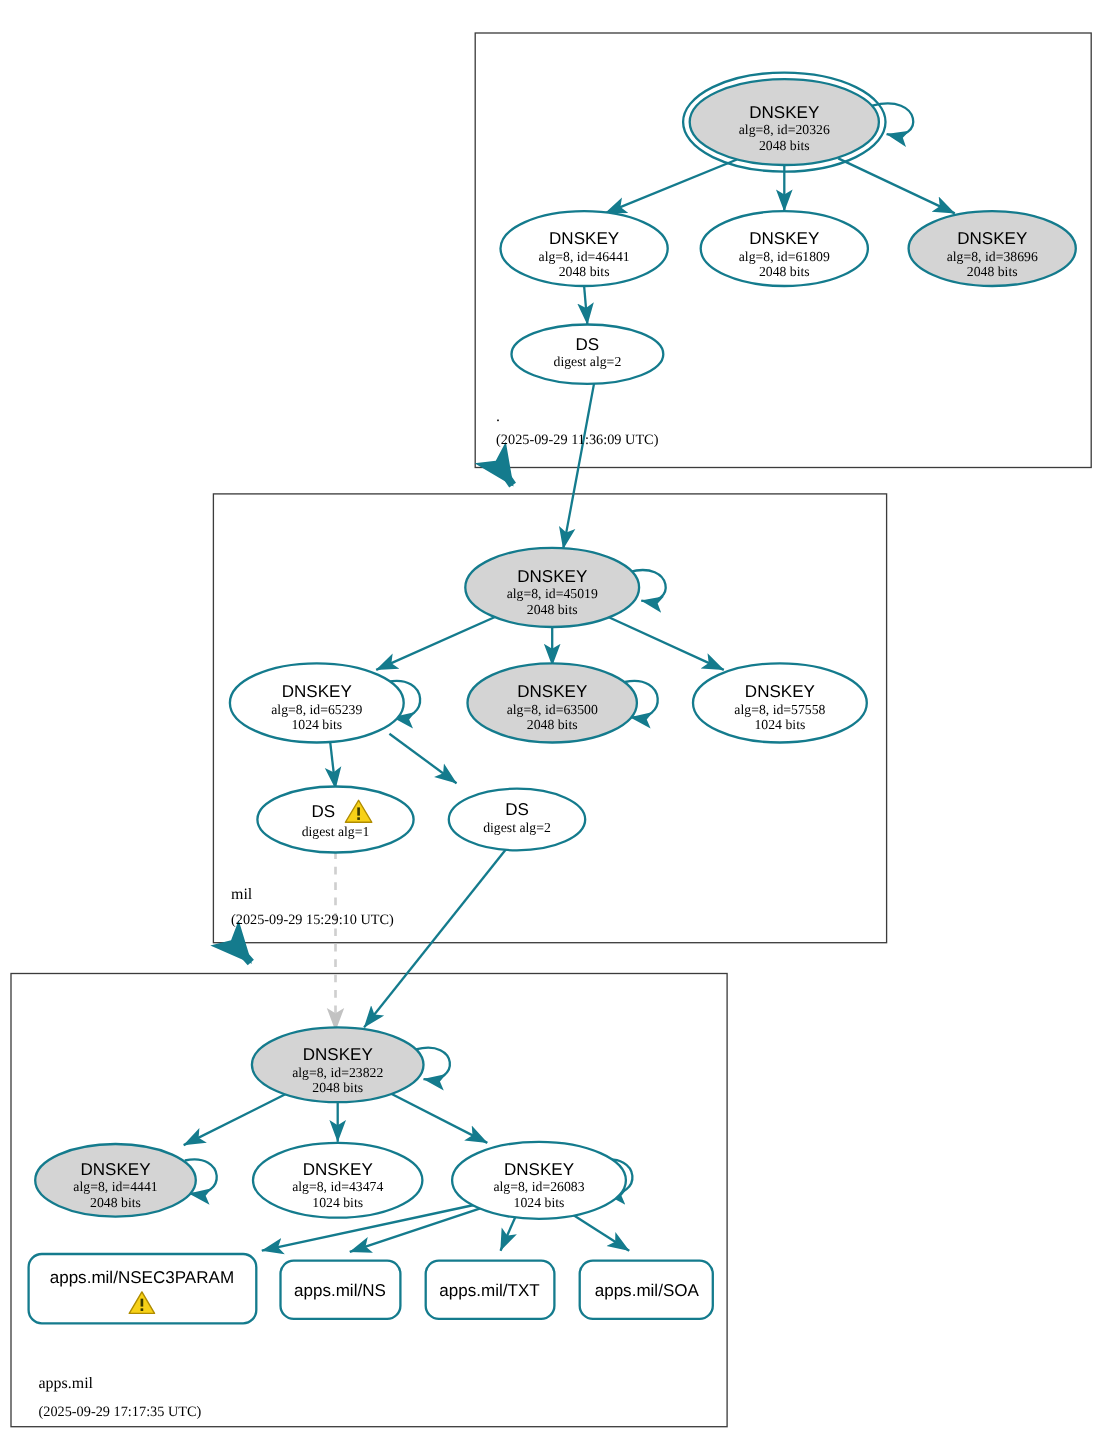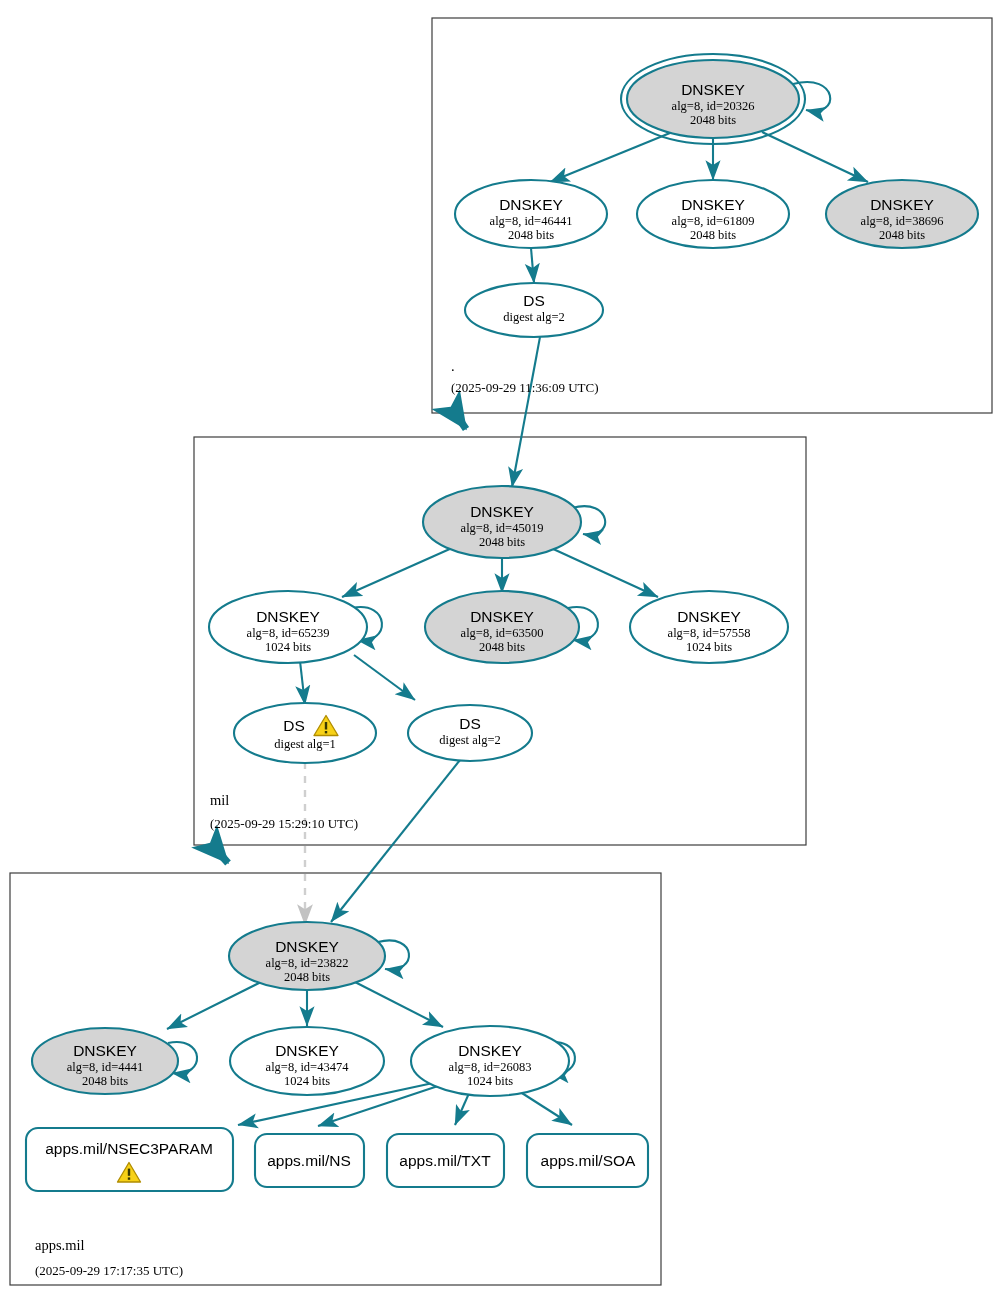--- a/index.html
+++ b/index.html
@@ -1,18 +1,18 @@
 <!DOCTYPE html>
 <html><head>
 <meta charset="utf-8">
 <style>
   html,body{margin:0;padding:0;background:#ffffff;}
   body{width:1007px;height:1308px;overflow:hidden;
        font-family:"Liberation Sans", sans-serif;}
-  #stage{position:relative;width:1007px;height:1082px;}
+  #stage{position:relative;width:1007px;height:1082px;margin-top:12px;}
   svg{display:block;}
   .zone-box{fill:#ffffff;stroke:#3c3c3c;stroke-width:1.2;}
   .node-ell{stroke:#147b8d;stroke-width:2.1;}
   .fill-white{fill:#ffffff;}
   .fill-gray{fill:#d4d4d4;}
   .node-rect{fill:#ffffff;stroke:#147b8d;stroke-width:2.1;}
   .edge{stroke:#147b8d;stroke-width:2.1;fill:none;}
   .edge-thick{stroke:#147b8d;stroke-width:7.5;fill:none;}
   .edge-dash{stroke:#cfcfcf;stroke-width:2.4;fill:none;stroke-dasharray:7 7;}
   text{font-family:"Liberation Sans", sans-serif;fill:#000000;}

